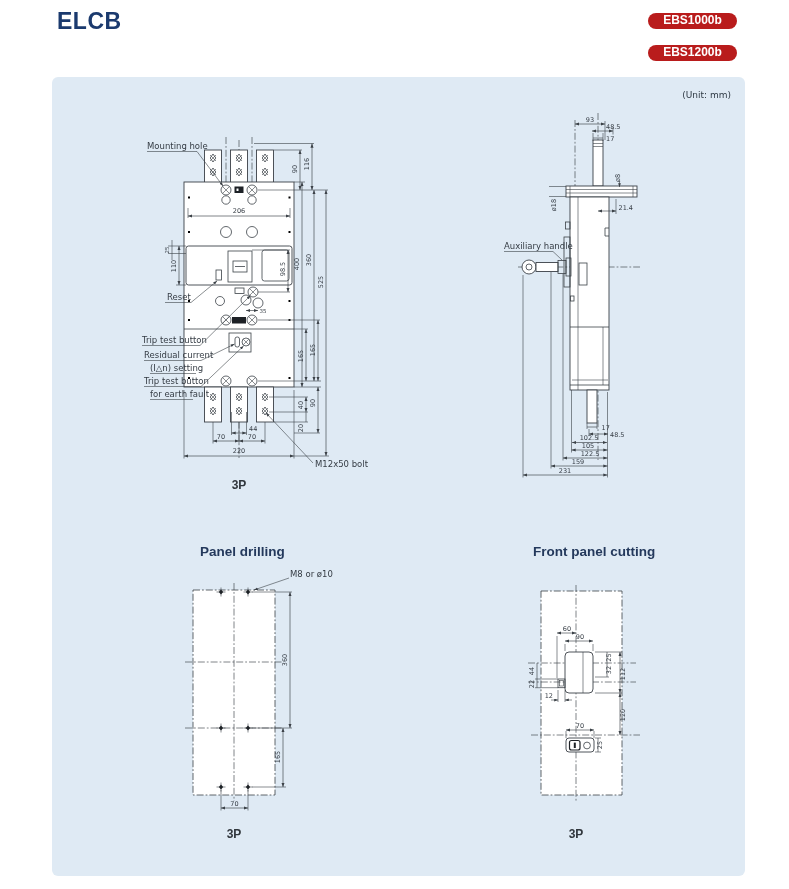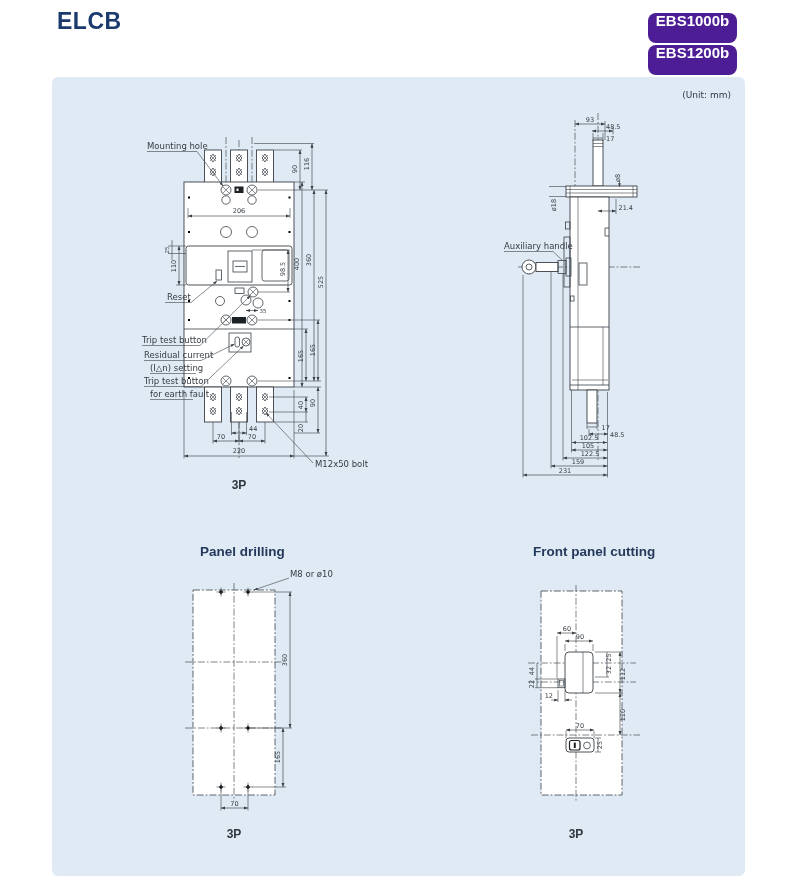--- a/index.html
+++ b/index.html
@@ -1,21 +1,21 @@
 <!DOCTYPE html>
 <html><head>
 <meta charset="utf-8">
 <style>
   html,body{margin:0;padding:0;background:#fff;}
   .page{position:relative;width:789px;height:889px;background:#fff;overflow:hidden;
         font-family:"Liberation Sans",sans-serif;}
   .h-title{position:absolute;left:57px;top:8px;font-weight:bold;font-size:23px;
            letter-spacing:.5px;color:#1b3a6e;font-family:"Liberation Sans",sans-serif;}
-  .badge{position:absolute;left:648px;width:89px;height:30px;background:#4c1d95;
-         border-radius:8px;color:#fff;font-weight:bold;font-size:15px;text-align:center;
+  .badge{position:absolute;left:648px;width:89px;height:16px;background:#b91c1c;
+         border-radius:8px;color:#fff;font-weight:bold;font-size:12px;text-align:center;
          line-height:15px;font-family:"Liberation Sans",sans-serif;}
   .badge1{top:13px}.badge2{top:45px}
   .panel{position:absolute;left:52px;top:77px;width:693px;height:799px;
          background:#dfeaf4;border-radius:6px;}
   svg.draw{position:absolute;left:0;top:0;}
   svg text{fill:#353c44;}
   .dim{font:6.5px "DejaVu Sans",sans-serif}
   .dimS{font:5.5px "DejaVu Sans",sans-serif}
   .lbl{font:8.5px "DejaVu Sans",sans-serif}
   .cap{font:bold 12px "Liberation Sans",sans-serif;fill:#30363c}

